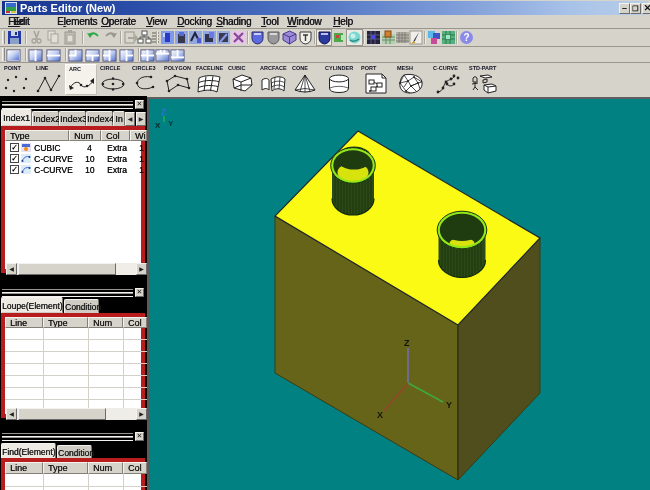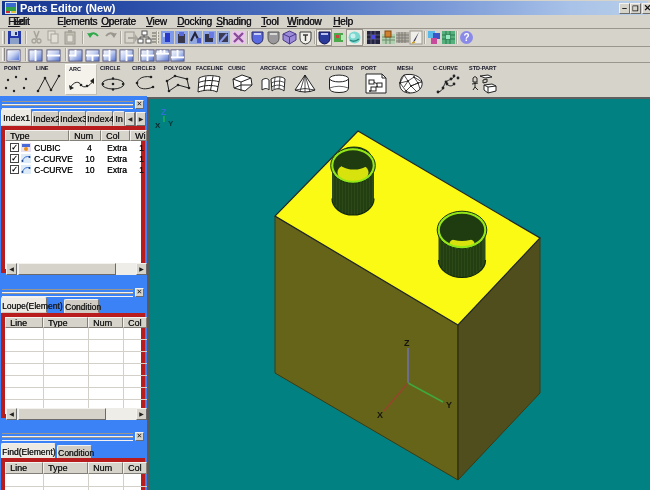--- a/index.html
+++ b/index.html
@@ -445,21 +445,21 @@
       <span class="lb">STD-PART</span>
     <svg width="35" height="23" viewBox="0 0 35 23">
         <path d="M7 6 Q9 3 11 6 L11 10 L7 10 Z M9 10 L9 15 M7 18 L9 15 L12 18 M6 12 L12 11" stroke="#222" fill="none"></path>
         <path d="M14 4 L22 3 L26 5 L19 6 Z" stroke="#222" fill="#fff"></path>
         <path d="M17 8 L21 7 L21 10 L17 11 Z" stroke="#222" fill="none"></path>
         <path d="M18 13 L26 12 L30 14 L30 19 L22 21 L18 18 Z" stroke="#222" fill="#fff"></path>
         <path d="M18 13 L22 15 L30 14 M22 15 L22 21" stroke="#222" fill="none"></path>
       </svg>
     </div>
 
-  <div class="abs" id="lpanel" style="left:0;top:96px;width:147px;height:394px;background:#3b82f6;">
+  <div class="abs" id="lpanel" style="left:0;top:96px;width:147px;height:394px;background:#000000;">
 
     <div class="abs" style="left:2px;top:5px;width:131px;height:2px;border-top:1px solid #9a968e;border-bottom:1px solid #f4f2ee;"></div>
     <div class="abs" style="left:2px;top:9px;width:131px;height:2px;border-top:1px solid #9a968e;border-bottom:1px solid #f4f2ee;"></div>
     <div class="xbtn" style="left:135px;top:4px;">✕</div>
     <div class="tab act" style="left:1px;top:13px;width:31px;height:17px;line-height:17px;">Index1</div>
     <div class="tab" style="left:32px;top:15px;width:27px;height:15px;line-height:15px;">Index2</div>
     <div class="tab" style="left:59px;top:15px;width:27px;height:15px;line-height:15px;">Index3</div>
     <div class="tab" style="left:86px;top:15px;width:27px;height:15px;line-height:15px;">Index4</div>
     <div class="tab" style="left:113px;top:15px;width:12px;height:15px;line-height:15px;overflow:hidden;">In</div>
     <div class="sbtn" style="left:125px;top:16px;height:14px;width:10px;line-height:12px;">◀</div>
@@ -507,21 +507,21 @@
 
       <div class="sbar" style="left:1px;top:133px;width:142px;"></div>
       <div class="sbtn" style="left:1px;top:133px;">◀</div>
       <div class="sthumb" style="left:13px;top:133px;width:98px;"></div>
       <div class="sbtn" style="left:131px;top:133px;">▶</div>
     </div>
 
     <div class="abs" style="left:2px;top:193px;width:131px;height:2px;border-top:1px solid #9a968e;border-bottom:1px solid #f4f2ee;"></div>
     <div class="abs" style="left:2px;top:197px;width:131px;height:2px;border-top:1px solid #9a968e;border-bottom:1px solid #f4f2ee;"></div>
     <div class="xbtn" style="left:135px;top:192px;">✕</div>
-    <div class="tab act" style="left:1px;top:201px;width:46px;height:16px;line-height:16px;font-size:8.5px;">Loupe(Element)</div>
+    <div class="tab act" style="left:1px;top:201px;width:62px;height:16px;line-height:16px;font-size:8.5px;">Loupe(Element)</div>
     <div class="tab" style="left:64px;top:203px;width:35px;height:14px;line-height:14px;font-size:8.5px;">Condition</div>
     <div class="tbl" style="left:1px;top:217px;width:144px;height:105px;">
       <div class="hc" style="left:0px;top:0px;width:38px;height:11px;">Line</div>
       <div class="hc" style="left:38px;top:0px;width:45px;height:11px;">Type</div>
       <div class="hc" style="left:83px;top:0px;width:35px;height:11px;">Num</div>
       <div class="hc" style="left:118px;top:0px;width:24px;height:11px;">Col</div>
       <div class="vline" style="left:38px;top:11px;height:81px;"></div>
       <div class="vline" style="left:83px;top:11px;height:81px;"></div>
       <div class="vline" style="left:118px;top:11px;height:81px;"></div>
       <div class="hline" style="left:0;top:22px;width:142px;"></div>

